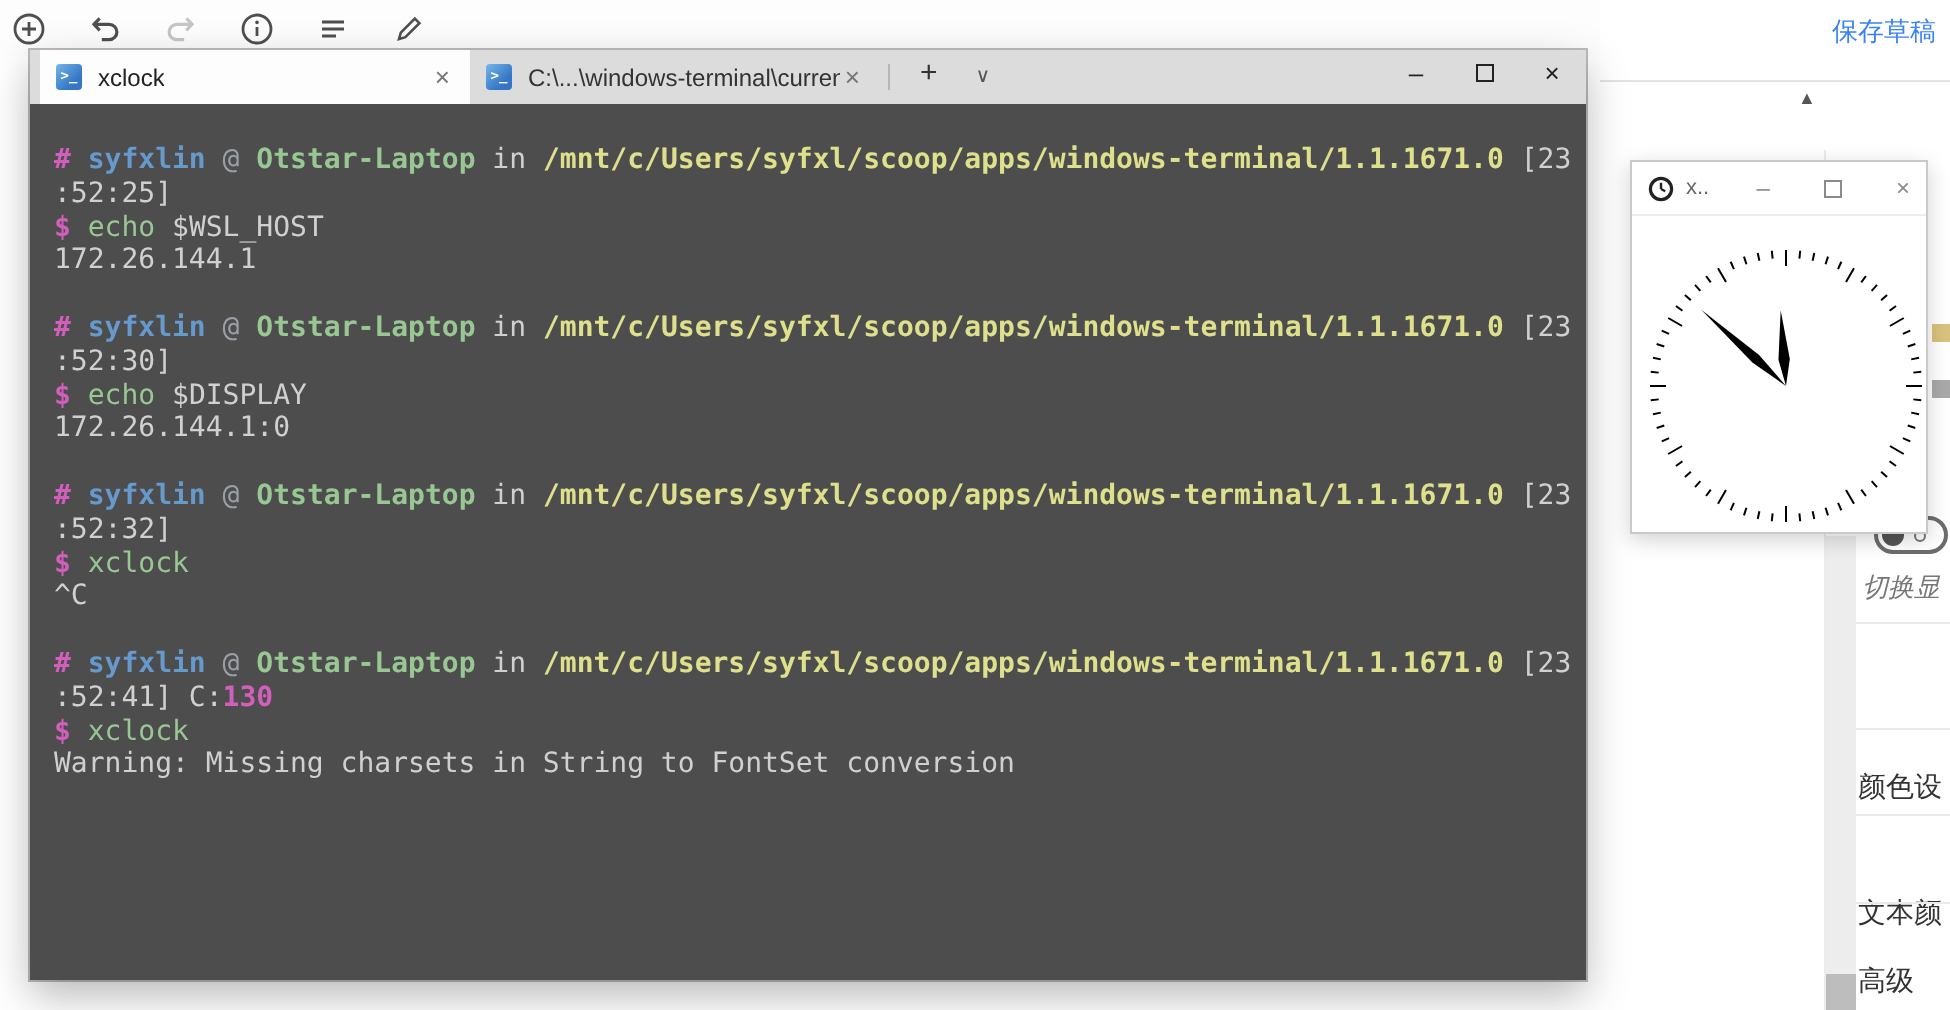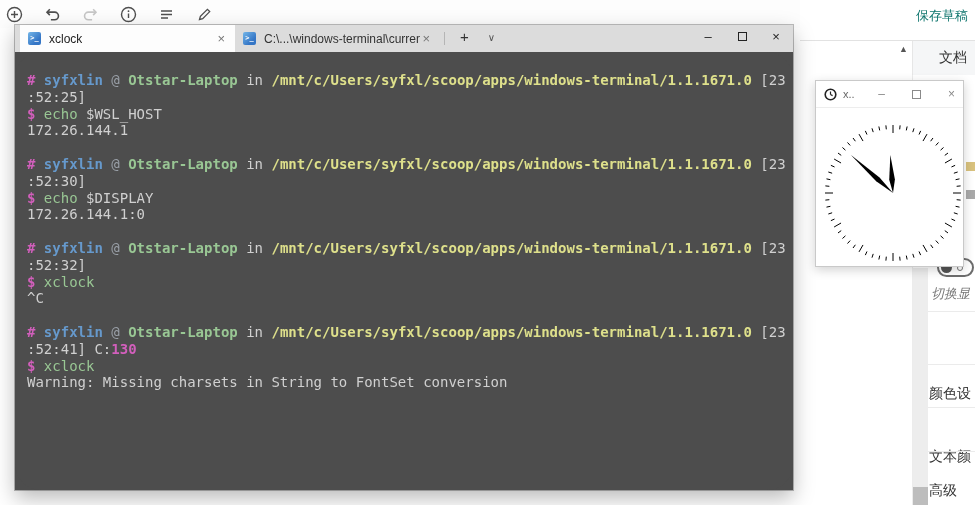--- a/index.html
+++ b/index.html
@@ -5,21 +5,21 @@
   * { margin:0; padding:0; box-sizing:border-box; }
   html,body { width:975px; height:505px; background:#ffffff; overflow:hidden;
               font-family:"Liberation Sans", sans-serif; }
   .abs { position:absolute; }
   #stage { position:relative; width:975px; height:505px; background:#fff; }
 
   
   #toolbar { left:0; top:0; width:800px; height:28px; background:#fdfdfd;
              display:flex; align-items:center; padding-left:6px; gap:21px; }
   .tbicon { width:17px; height:17px; display:flex; align-items:center; justify-content:center; }
-  #save-draft { right:7px; top:7px; color:#0f766e; font-size:13px; cursor:pointer; }
+  #save-draft { right:7px; top:7px; color:#3b82f6; font-size:13px; cursor:pointer; }
 
   
   #right-divider { left:800px; top:40px; width:175px; height:1px; background:#e2e2e2; }
   #doc-header { left:912px; top:41px; width:63px; height:34px; background:#f5f6f7;
                 border-left:1px solid #e6e6e6; display:flex; align-items:center; }
   #doc-header span { margin-left:26px; font-size:14px; color:#333; }
   #collapse-tri { left:899px; top:44px; font-size:9px; color:#555; }
   #side-border { left:912px; top:75px; width:1px; height:430px; background:#ececec; }
   #scroll-track { left:913px; top:268px; width:15px; height:237px; background:#ededed; }
   #scroll-thumb { left:913px; top:487px; width:15px; height:18px; background:#bdbdbd; }
@@ -110,23 +110,20 @@
       <svg width="17" height="17" viewBox="0 0 17 17" fill="none">
           <path d="M3.5 13.5l.9-3.2 7-7 2.3 2.3-7 7-3.2.9z" stroke="#4f4f4f" stroke-width="1.3"></path>
         </svg>
     </span>
   </div>
 
   <span id="save-draft" class="abs">保存草稿</span>
 
   <div id="right-divider" class="abs"></div>
   <span id="collapse-tri" class="abs">▲</span>
-  <div id="doc-header" class="abs">
-    <span>文档</span>
-  </div>
   <div id="side-border" class="abs"></div>
   <div id="scroll-track" class="abs"></div>
   <div id="scroll-thumb" class="abs"></div>
 
   <div id="toggle-pill" class="abs">
     <span id="toggle-knob"></span>
     <span id="toggle-dot"></span>
   </div>
   <span id="toggle-label" class="abs">切换显</span>
   <div class="abs side-div" style="top:311px"></div>

